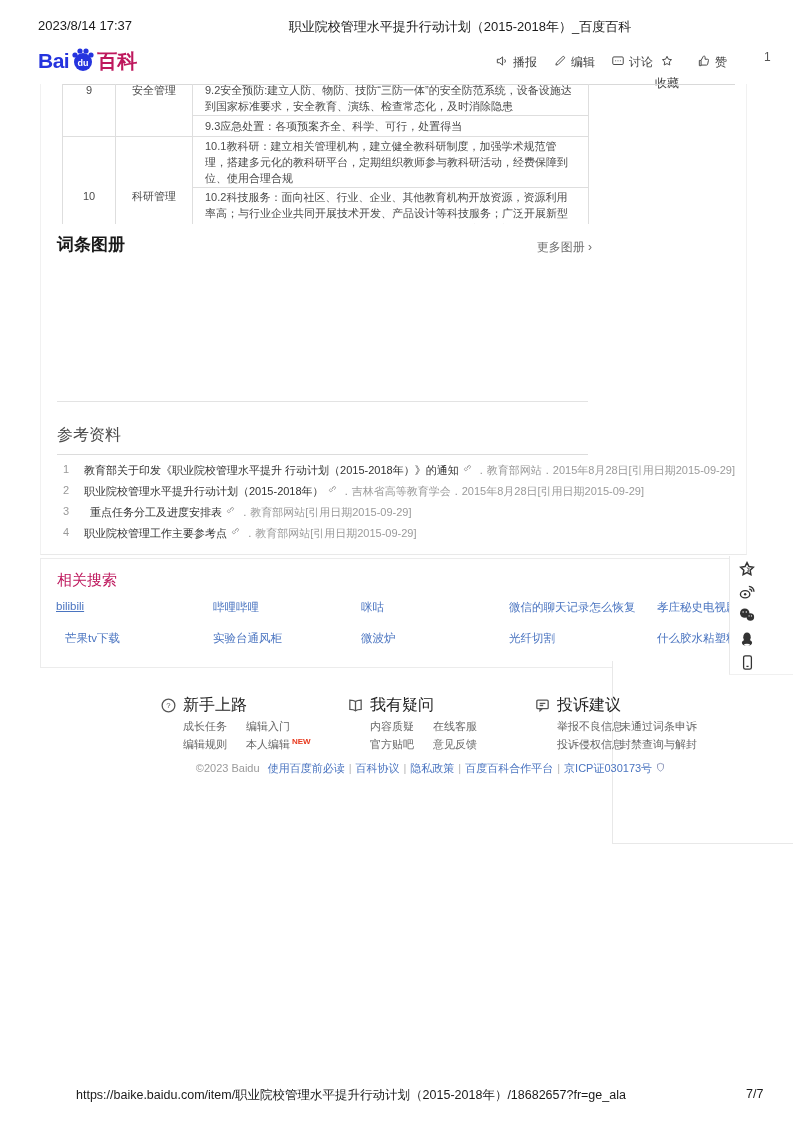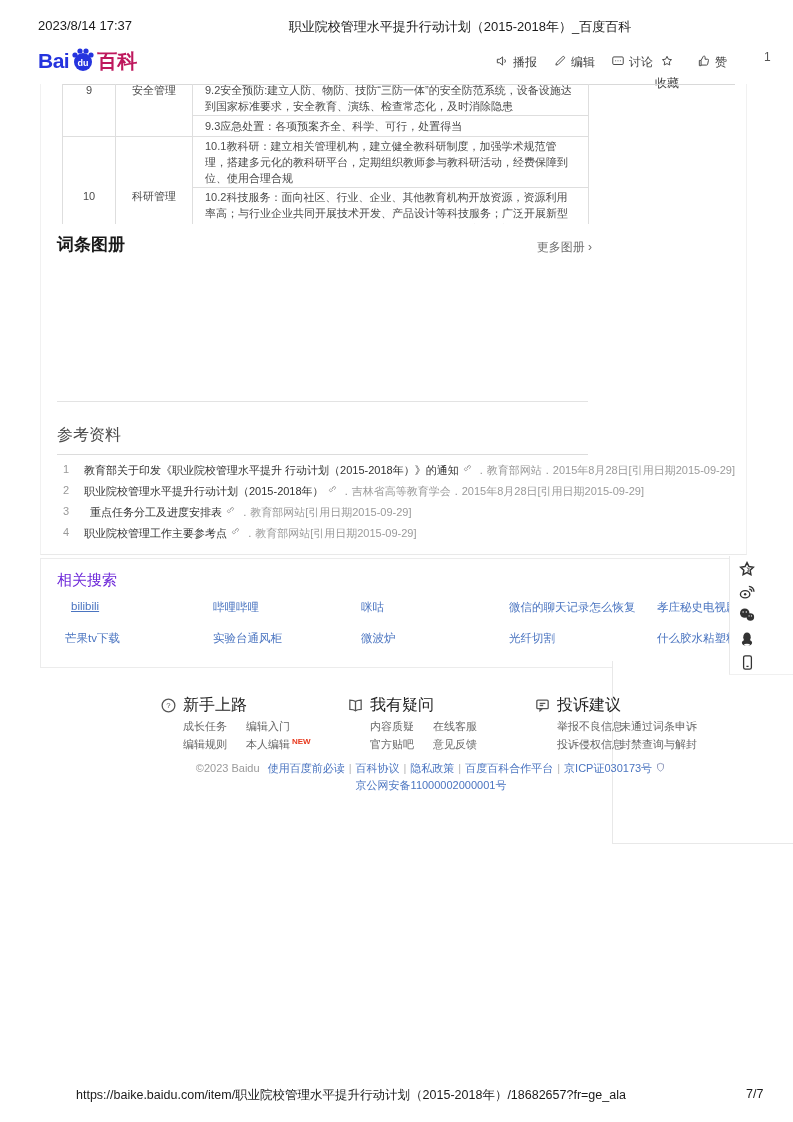--- a/index.html
+++ b/index.html
@@ -29,21 +29,21 @@
   .more-link{font-size:12px;color:#707070;cursor:pointer;}
   .h-ref{font-size:16px;color:#4c4c4c;}
   .divider{height:1px;background:#e3e3e3;}
   
   .ref-num{font-size:11px;color:#999;}
   .ref-line{font-size:11px;color:#333;}
   .ref-title{color:#333;cursor:pointer;}
   .ref-meta{color:#9a9a9a;}
   
   .rel-box{border:1px solid #ececec;background:#fff;}
-  .rel-title{font-size:15px;color:#6d28d9;}
+  .rel-title{font-size:15px;color:#be185d;}
   .rel-link{font-size:11.5px;color:#4a74c0;cursor:pointer;}
   
   .share-panel{background:#fff;border-left:1px solid #e9e9e9;border-bottom:1px solid #f0f0f0;}
   .share-icon{cursor:pointer;display:block;}
   
   .artifact{border-left:1px solid #e8e8e8;border-bottom:1px solid #e8e8e8;}
   
   .f-title{font-size:16px;color:#222;}
   .f-link{font-size:11px;color:#666;cursor:pointer;}
   .new-badge{font-size:8px;color:#e8391d;font-weight:bold;vertical-align:4px;margin-left:2px;}
@@ -184,21 +184,21 @@
     <span><svg width="11" height="11" viewBox="0 0 24 24" fill="none" stroke="#999" stroke-width="2">
           <path d="M9.5 12.5l5-5"></path>
           <path d="M8.5 9.5l-2.3 2.3a2.8 2.8 0 004 4l2.3-2.3"></path>
           <path d="M15.5 12.5l2.3-2.3a2.8 2.8 0 00-4-4L11.5 8.5"></path>
         </svg></span>
     <span class="ref-meta">．教育部网站[引用日期2015-09-29]</span>
   </div>
 
   <div class="abs rel-box" style="left:40px;top:558px;width:705px;height:108px;"></div>
   <div class="abs rel-title nowrap" style="left:57px;top:571px;">相关搜索</div>
-  <div class="abs rel-link nowrap" style="left:71px;top:600px;text-decoration:underline;">bilibili</div>
+  <div class="abs rel-link nowrap" style="left:56px;top:600px;text-decoration:underline;">bilibili</div>
   <div class="abs rel-link nowrap" style="left:213px;top:600px;">哔哩哔哩</div>
   <div class="abs rel-link nowrap" style="left:361px;top:600px;">咪咕</div>
   <div class="abs rel-link nowrap" style="left:509px;top:600px;">微信的聊天记录怎么恢复</div>
   <div class="abs rel-link nowrap" style="left:657px;top:600px;">孝庄秘史电视剧全</div>
   <div class="abs rel-link nowrap" style="left:65px;top:631px;">芒果tv下载</div>
   <div class="abs rel-link nowrap" style="left:213px;top:631px;">实验台通风柜</div>
   <div class="abs rel-link nowrap" style="left:361px;top:631px;">微波炉</div>
   <div class="abs rel-link nowrap" style="left:509px;top:631px;">光纤切割</div>
   <div class="abs rel-link nowrap" style="left:657px;top:631px;">什么胶水粘塑料最</div>
 
@@ -267,20 +267,17 @@
   <div class="abs f-link nowrap" style="left:557px;top:737px;">投诉侵权信息</div>
   <div class="abs f-link nowrap" style="left:620px;top:737px;">封禁查询与解封</div>
 
   <div class="abs copy-line nowrap" style="left:69px;top:761px;width:724px;">
     <span>©2023 Baidu</span>
     <span class="copy-link" style="margin-left:5px;">使用百度前必读</span><span class="copy-sep">|</span><span class="copy-link">百科协议</span><span class="copy-sep">|</span><span class="copy-link">隐私政策</span><span class="copy-sep">|</span><span class="copy-link">百度百科合作平台</span><span class="copy-sep">|</span><span class="copy-link">京ICP证030173号</span>
     <span><svg width="11" height="11" viewBox="0 0 24 24" fill="none" stroke="#8a94b8" stroke-width="2" style="vertical-align:-1px;">
           <path d="M12 3l6.5 2.2V11c0 4.6-3 7-6.5 9-3.5-2-6.5-4.4-6.5-9V5.2z"></path>
         </svg></span>
   </div>
-  <div class="abs copy-line nowrap" style="left:69px;top:778px;width:724px;">
-    <span class="copy-link">京公网安备11000002000001号</span>
-  </div>
 
   <div class="abs print-url nowrap" style="left:35px;top:1087px;padding-left:41px;">https://baike.baidu.com/item/职业院校管理水平提升行动计划（2015-2018年）/18682657?fr=ge_ala</div>
   <div class="abs print-url nowrap" style="left:746px;top:1087px;">7/7</div>
 
 </div>
 
 </body></html>

